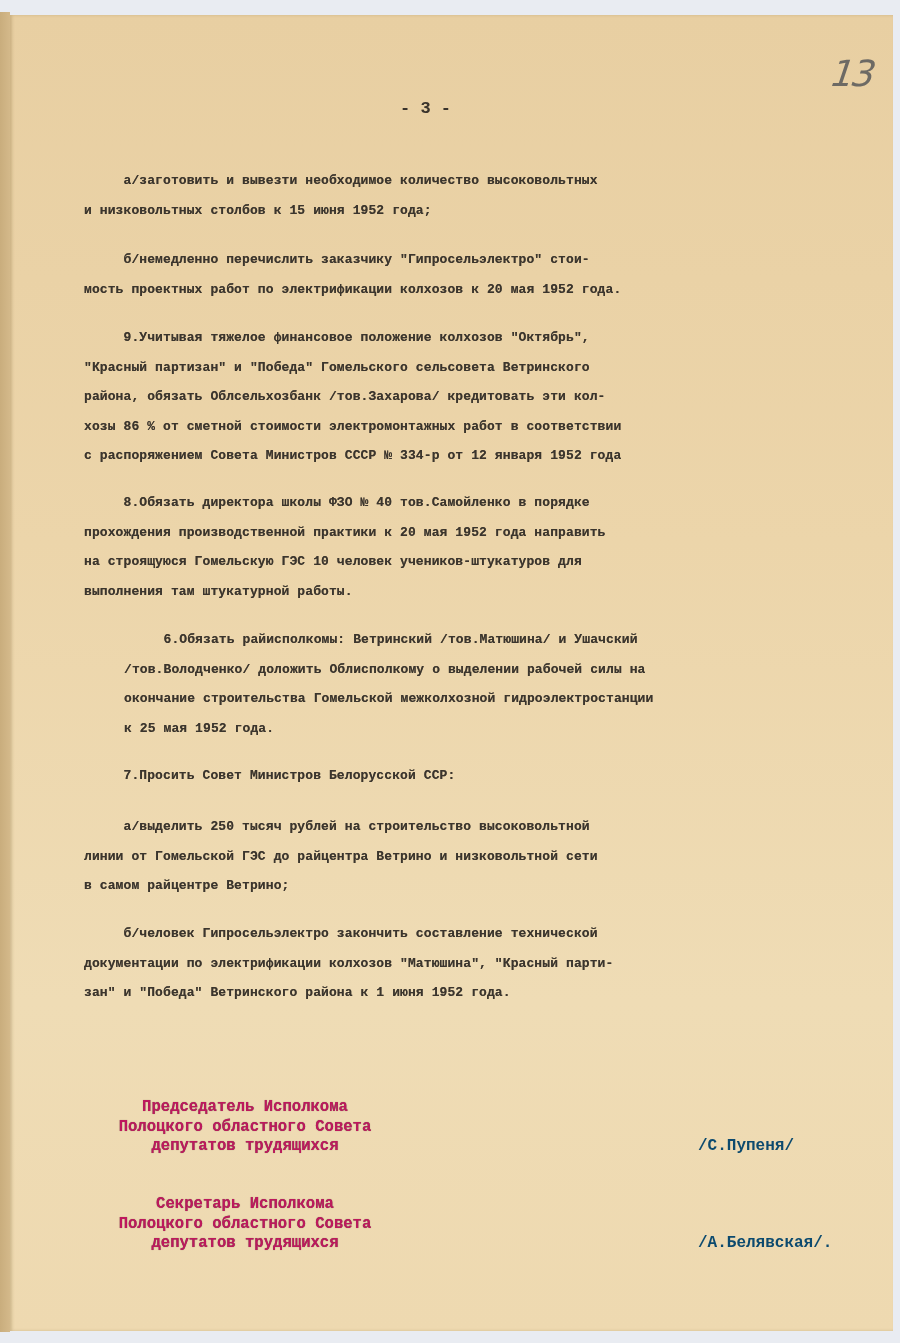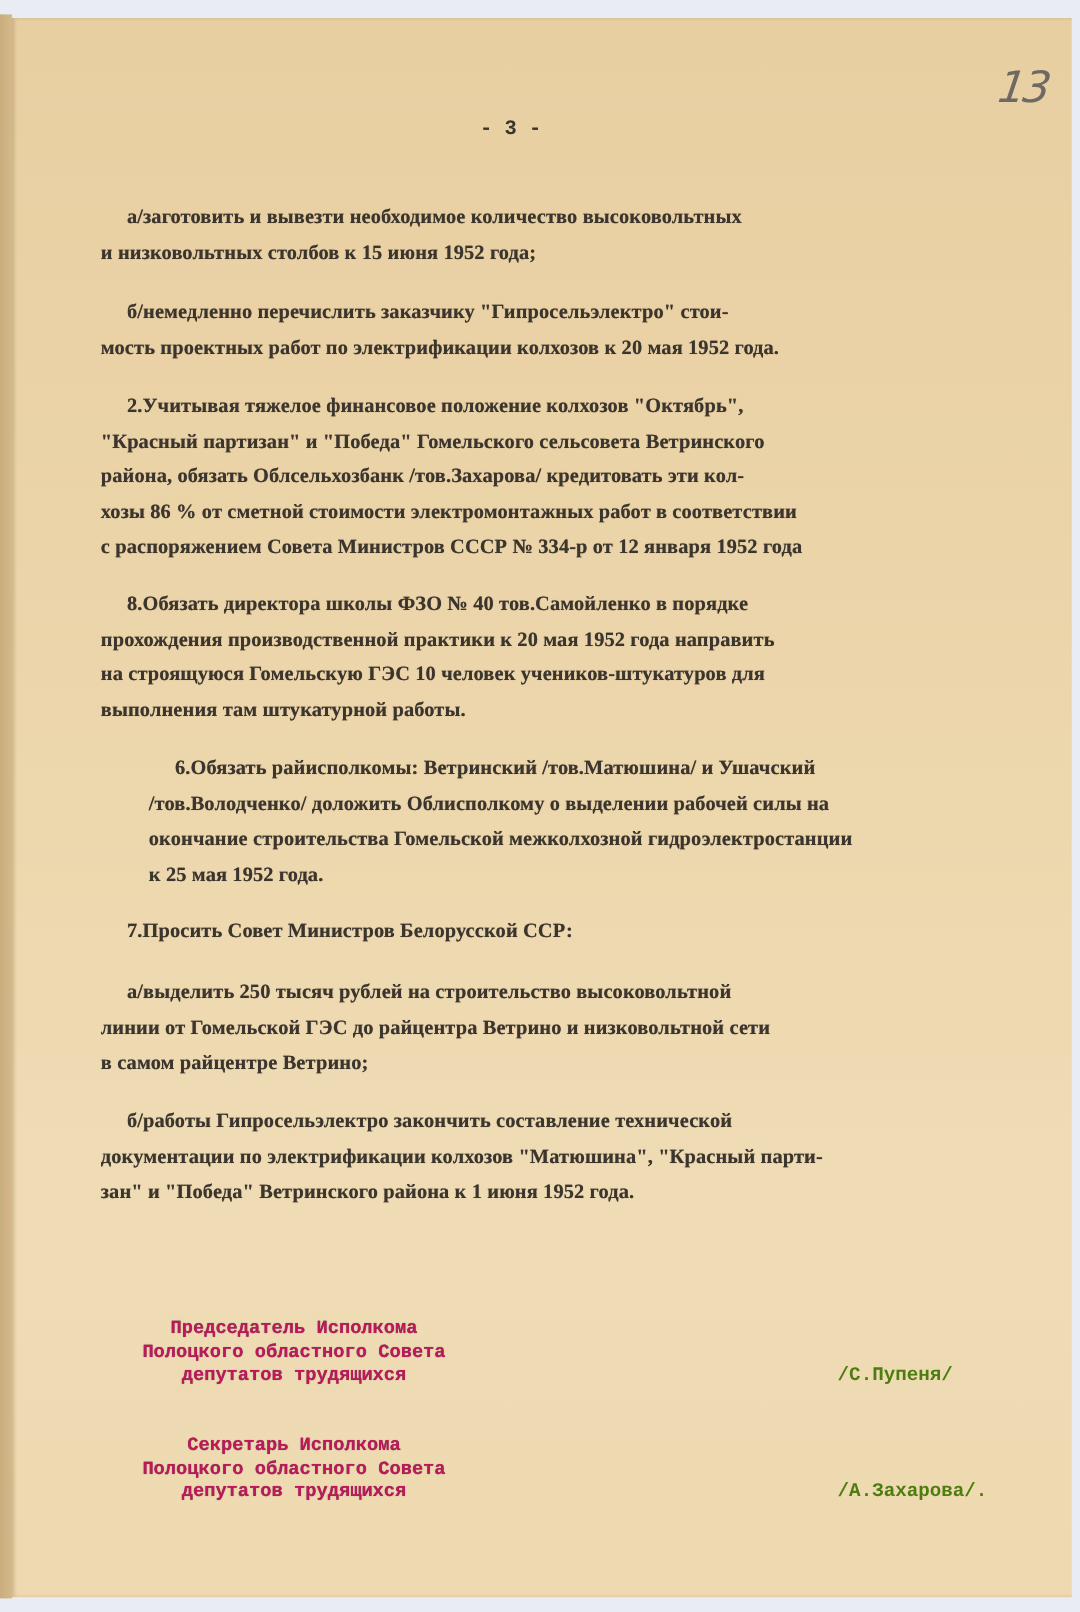--- a/index.html
+++ b/index.html
@@ -19,49 +19,48 @@
   }
   .folio {
     position:absolute; left:822px; top:38px;
     font-family:"DejaVu Sans", sans-serif; font-size:36px; font-weight:200;
     color:#6d6a64; font-style:italic; transform:skewX(-8deg); letter-spacing:-2px;
   }
   .pagenum {
     position:absolute; left:390px; top:84px; font-size:17px; font-weight:bold; color:#3a342c;
   }
   .typed {
-    position:absolute; left:84px; font-size:17px; line-height:29.5px;
+    position:absolute; left:84px; font-size:13px; line-height:29.5px;
     color:#3b352d; font-weight:bold; white-space:pre; letter-spacing:0.1px;
     text-shadow:0 0 0.6px rgba(40,35,30,0.6);
-    font-family:Liberation Serif, serif;
   }
   .sig {
     position:absolute; font-size:15.6px; line-height:19.5px; color:#be185d;
     font-weight:bold; white-space:pre; text-align:center;
     text-shadow:0 0 0.7px rgba(30,25,20,0.7);
   }
-  .sig-name { position:absolute; font-size:16px; color:#4d7c0f; font-weight:bold; white-space:pre; }
+  .sig-name { position:absolute; font-size:16px; color:#0c4a6e; font-weight:bold; white-space:pre; }
 </style>
 </head>
 <body>
 
 <div class="left-strip"></div>
 
 <div class="page">
   <div class="folio">13</div>
   <div class="pagenum">- 3 -</div>
 </div>
 
 <div class="typed" style="top:166px;"><span>     а/заготовить и вывезти необходимое количество высоковольтных</span>
 <span>и низковольтных столбов к 15 июня 1952 года;</span></div>
 
 <div class="typed" style="top:245px;"><span>     б/немедленно перечислить заказчику "Гипросельэлектро" стои-</span>
 <span>мость проектных работ по электрификации колхозов к 20 мая 1952 года.</span></div>
 
-<div class="typed" style="top:323px;"><span>     2.Учитывая тяжелое финансовое положение колхозов "Октябрь",</span>
+<div class="typed" style="top:323px;"><span>     9.Учитывая тяжелое финансовое положение колхозов "Октябрь",</span>
 <span>"Красный партизан" и "Победа" Гомельского сельсовета Ветринского</span>
 <span>района, обязать Облсельхозбанк /тов.Захарова/ кредитовать эти кол-</span>
 <span>хозы 86 % от сметной стоимости электромонтажных работ в соответствии</span>
 <span>с распоряжением Совета Министров СССР № 334-р от 12 января 1952 года</span></div>
 
 <div class="typed" style="top:488px;"><span>     8.Обязать директора школы ФЗО № 40 тов.Самойленко в порядке</span>
 <span>прохождения производственной практики к 20 мая 1952 года направить</span>
 <span>на строящуюся Гомельскую ГЭС 10 человек учеников-штукатуров для</span>
 <span>выполнения там штукатурной работы.</span></div>
 
@@ -69,25 +68,25 @@
 <span>/тов.Володченко/ доложить Облисполкому о выделении рабочей силы на</span>
 <span>окончание строительства Гомельской межколхозной гидроэлектростанции</span>
 <span>к 25 мая 1952 года.</span></div>
 
 <div class="typed" style="top:761px;"><span>     7.Просить Совет Министров Белорусской ССР:</span></div>
 
 <div class="typed" style="top:812px;"><span>     а/выделить 250 тысяч рублей на строительство высоковольтной</span>
 <span>линии от Гомельской ГЭС до райцентра Ветрино и низковольтной сети</span>
 <span>в самом райцентре Ветрино;</span></div>
 
-<div class="typed" style="top:919px;"><span>     б/работы Гипросельэлектро закончить составление технической</span>
+<div class="typed" style="top:919px;"><span>     б/человек Гипросельэлектро закончить составление технической</span>
 <span>документации по электрификации колхозов "Матюшина", "Красный парти-</span>
 <span>зан" и "Победа" Ветринского района к 1 июня 1952 года.</span></div>
 
 <div class="sig" style="left:82px; top:1098px; width:326px;">Председатель Исполкома
 Полоцкого областного Совета
 депутатов трудящихся</div>
 <div class="sig-name" style="left:698px; top:1137px;">/С.Пупеня/</div>
 
 <div class="sig" style="left:82px; top:1195px; width:326px;">Секретарь Исполкома
 Полоцкого областного Совета
 депутатов трудящихся</div>
-<div class="sig-name" style="left:698px; top:1234px;">/А.Захарова/.</div>
+<div class="sig-name" style="left:698px; top:1234px;">/А.Белявская/.</div>
 
 </body></html>

